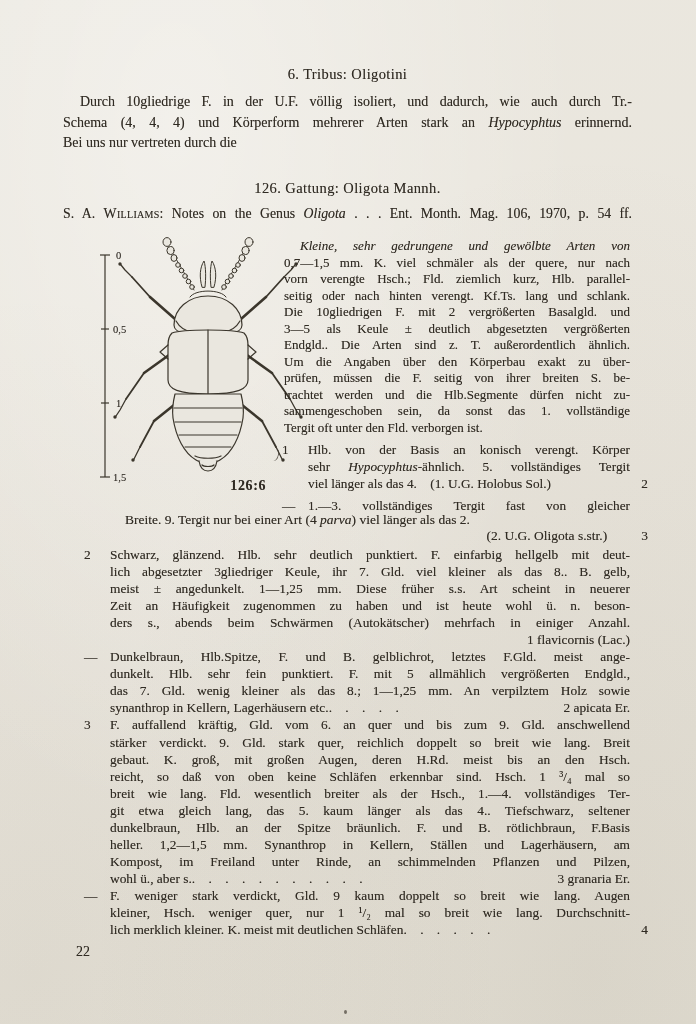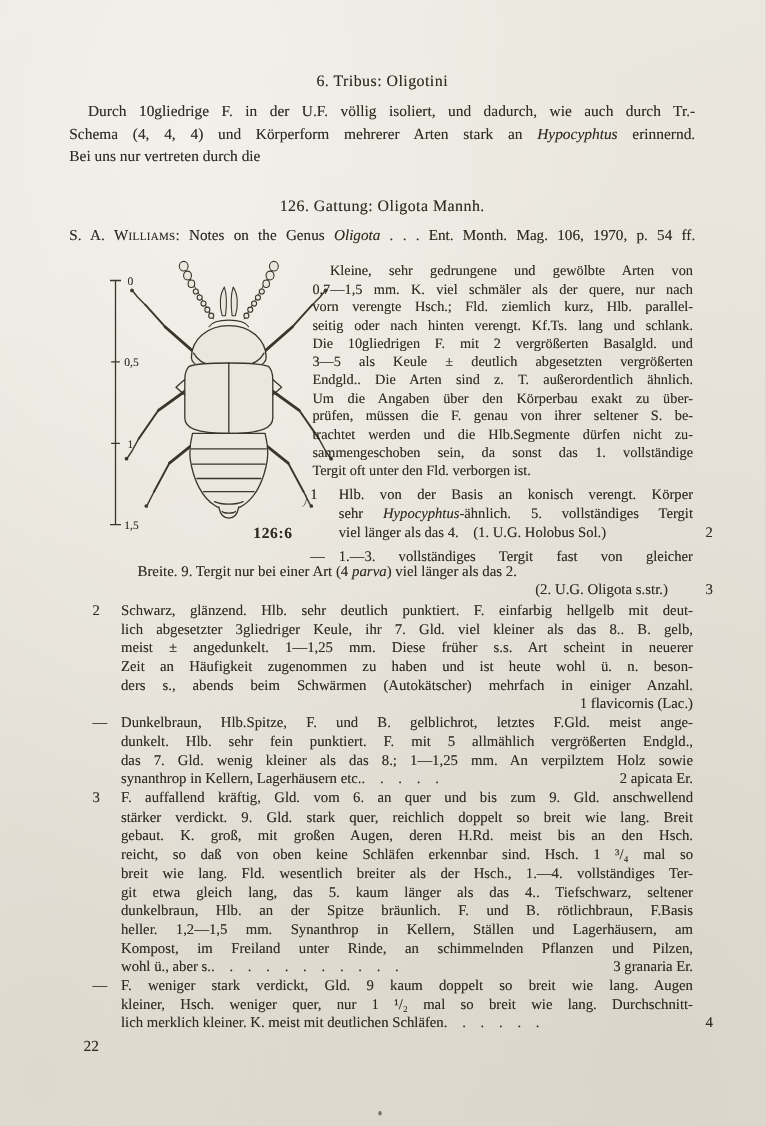--- a/index.html
+++ b/index.html
@@ -11,21 +11,21 @@
       radial-gradient(ellipse at 85% 95%, rgba(110,100,80,.10), rgba(110,100,80,0) 60%),
       radial-gradient(ellipse at 5% 95%, rgba(110,100,80,.08), rgba(110,100,80,0) 50%),
       linear-gradient(160deg,#ebe8e0 0%,#e9e5dc 55%,#e5e1d6 100%);
     text-shadow:0 0 .4px rgba(48,43,35,.45);
   }
   .abs{position:absolute;}
   .line{text-align:justify;text-align-last:justify;}
   .line.flush{text-align:left;text-align-last:left;}
   .line.r{text-align:left;text-align-last:right;}
   .line.ind{text-indent:17px;}
-  .line.ind2{text-indent:16px;}
+  .line.ind2{text-indent:16px;font-style:italic;}
   .split{display:flex;justify-content:space-between;text-align:left;text-align-last:left;}
   .split .lpart{white-space:pre-wrap;}
   .split .rpart{white-space:nowrap;margin-left:8px;}
   .split.xr{margin-right:-18px;}
   .split.end .lpart{margin-left:auto;padding-right:26px;}
   .rs-b{font-weight:normal;}
   .rs-i{font-style:italic;}
   .rs-c{font-variant:small-caps;letter-spacing:.3px;}
   .heading{text-align:center;letter-spacing:.4px;}
   .couplet{position:relative;}
@@ -165,21 +165,21 @@
 
   <div class="abs desc">
       <div class="line ind2"><span>Kleine, sehr gedrungene und gewölbte Arten von</span></div>
       <div class="line"><span>0,7—1,5 mm. K. viel schmäler als der quere, nur nach</span></div>
       <div class="line"><span>vorn verengte Hsch.; Fld. ziemlich kurz, Hlb. parallel-</span></div>
       <div class="line"><span>seitig oder nach hinten verengt. Kf.Ts. lang und schlank.</span></div>
       <div class="line"><span>Die 10gliedrigen F. mit 2 vergrößerten Basalgld. und</span></div>
       <div class="line"><span>3—5 als Keule ± deutlich abgesetzten vergrößerten</span></div>
       <div class="line"><span>Endgld.. Die Arten sind z. T. außerordentlich ähnlich.</span></div>
       <div class="line"><span>Um die Angaben über den Körperbau exakt zu über-</span></div>
-      <div class="line"><span>prüfen, müssen die F. genau von ihrer seltener S. be-</span></div>
+      <div class="line"><span>prüfen, müssen die F. seitig von ihrer breiten S. be-</span></div>
       <div class="line"><span>trachtet werden und die Hlb.Segmente dürfen nicht zu-</span></div>
       <div class="line"><span>sammengeschoben sein, da sonst das 1. vollständige</span></div>
       <div class="line flush"><span>Tergit oft unter den Fld. verborgen ist.</span></div>
     </div>
 
   <div class="abs keycol">
     <div class="couplet">
       <span class="marker">1</span>
       <div class="clines">
           <div class="line"><span>Hlb. von der Basis an konisch verengt. Körper</span></div>

